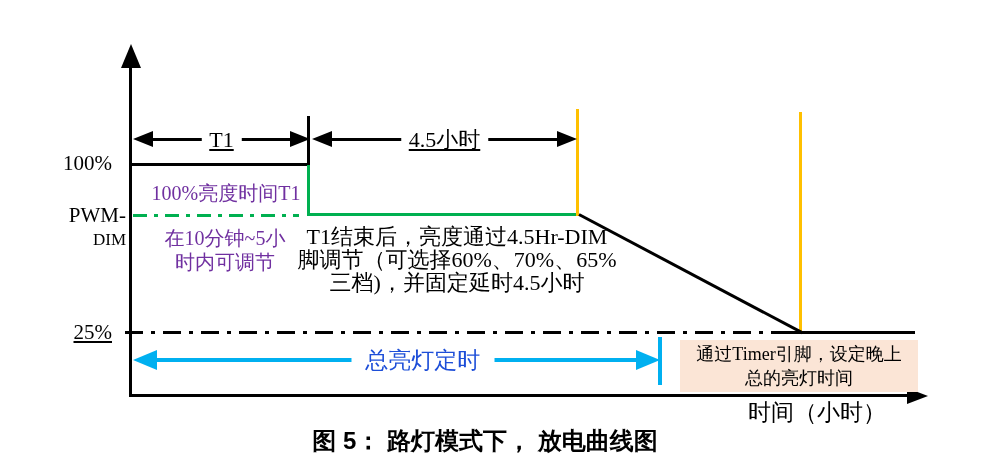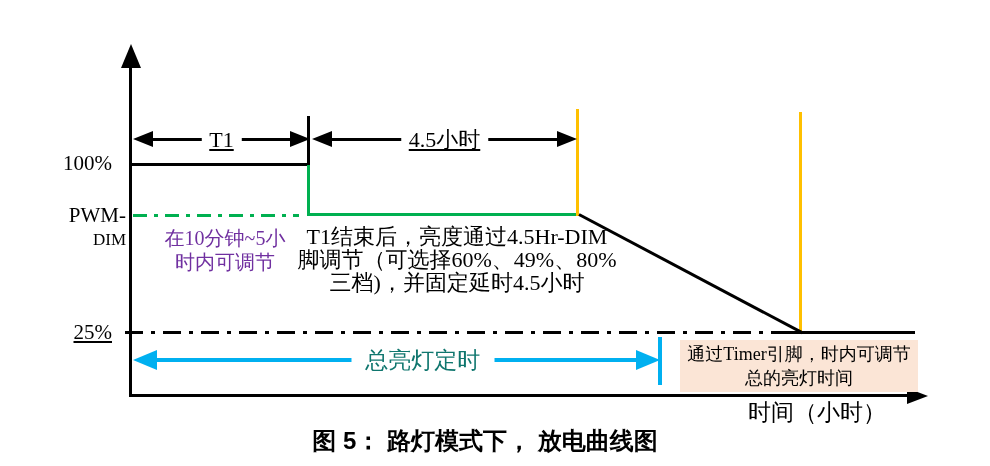--- a/index.html
+++ b/index.html
@@ -54,21 +54,21 @@
   
   .cyan-arrow{position:absolute;left:133px;top:349px;width:527px;height:22px;}
   .cyan-arrow .ln{position:absolute;left:18px;right:18px;top:9px;height:4px;background:var(--c-cyan,#00b0f0);}
   .cyan-arrow .hl{position:absolute;left:0;top:1px;width:0;height:0;
     border-top:10px solid transparent;border-bottom:10px solid transparent;
     border-right:24px solid var(--c-cyan,#00b0f0);}
   .cyan-arrow .hr{position:absolute;right:0;top:1px;width:0;height:0;
     border-top:10px solid transparent;border-bottom:10px solid transparent;
     border-left:24px solid var(--c-cyan,#00b0f0);}
   .cyan-arrow .lbl{position:absolute;left:55%;top:50%;transform:translate(-50%,-50%);
-    background:#fff;padding:0 14px;font-size:23px;color:#0f766e;white-space:nowrap;line-height:1;}
+    background:#fff;padding:0 14px;font-size:23px;color:#1d4ed8;white-space:nowrap;line-height:1;}
   .cyan-bar{left:658px;top:337px;width:4px;height:48px;background:var(--c-cyan,#00b0f0);}
 
   
   .ylab{position:absolute;font-size:21px;line-height:1.1;text-align:right;width:70px;}
   .ylab-100{left:42px;top:152px;}
   .ylab-pwm{left:40px;top:204px;width:86px;letter-spacing:0px;}
   .ylab-pwm .sm{font-size:17px;}
   .ylab-25{left:42px;top:321px;text-decoration:underline;}
   .xlab{left:748px;top:397px;font-size:23px;white-space:nowrap;}
 
@@ -124,31 +124,32 @@
     <div class="hr"></div>
     <span class="lbl">总亮灯定时</span>
   </div>
   <div class="abs cyan-bar"></div>
 
   <div class="ylab ylab-100">100%</div>
   <div class="ylab ylab-pwm"><span>PWM-</span><span class="sm">DIM</span></div>
   <div class="ylab ylab-25">25%</div>
   <div class="abs xlab">时间（小时）</div>
 
+  <div class="note note-t1a purple">100%亮度时间T1</div>
   <div class="note note-t1b purple">
     <div>在10分钟~5小</div>
     <div>时内可调节</div>
   </div>
 
   <div class="note note-mid">
     <div>T1结束后，亮度通过4.5Hr-DIM</div>
-    <div>脚调节（可选择60%、49%、80%</div>
+    <div>脚调节（可选择60%、70%、65%</div>
     <div>三档)，并固定延时4.5小时</div>
   </div>
 
 
   <div class="abs timer-box">
-    <div>通过Timer引脚，时内可调节</div>
+    <div>通过Timer引脚，设定晚上</div>
     <div>总的亮灯时间</div>
   </div>
 
   <div class="abs caption">图 5： 路灯模式下， 放电曲线图</div>
 </div>
 
 </body></html>

